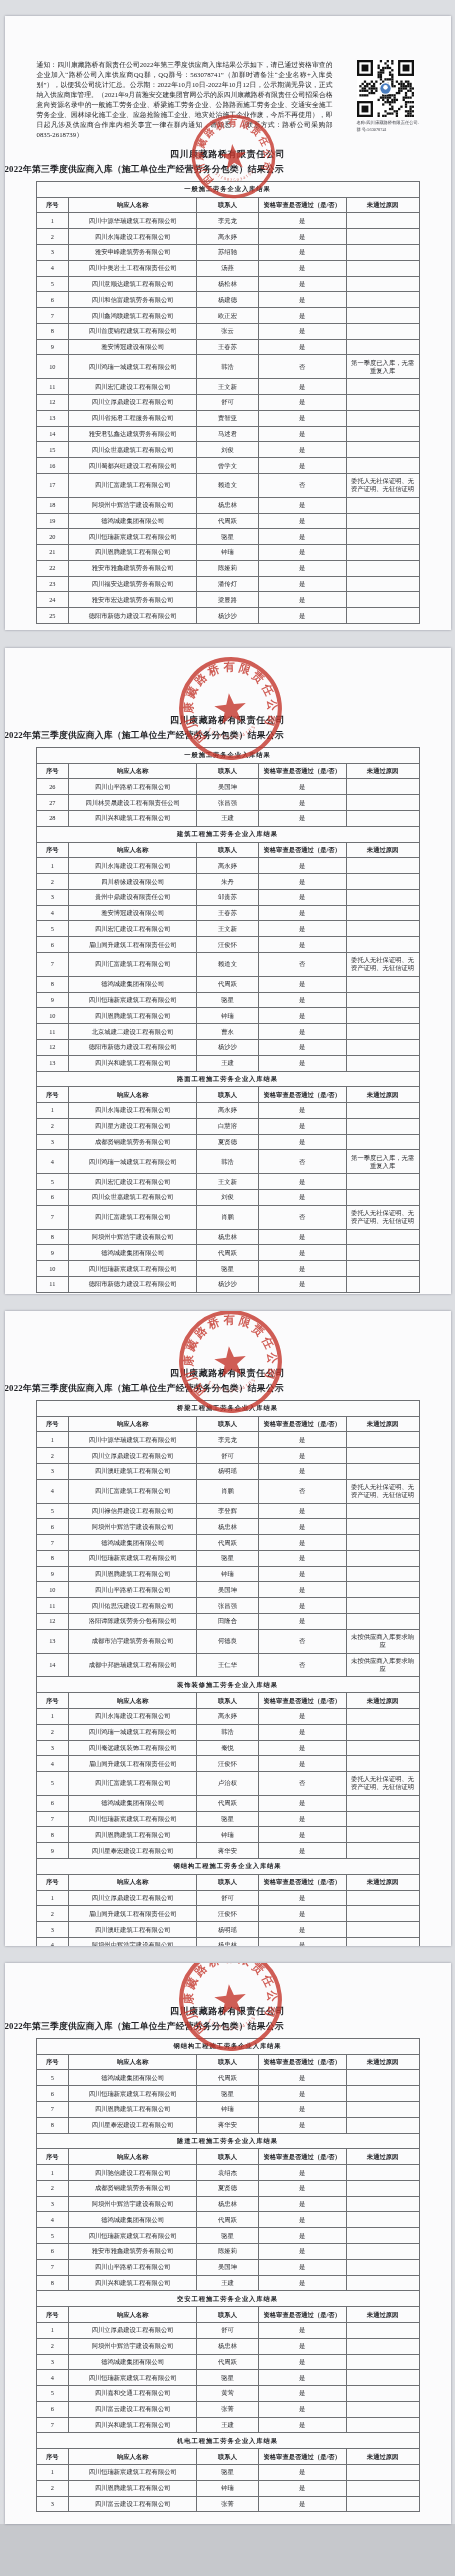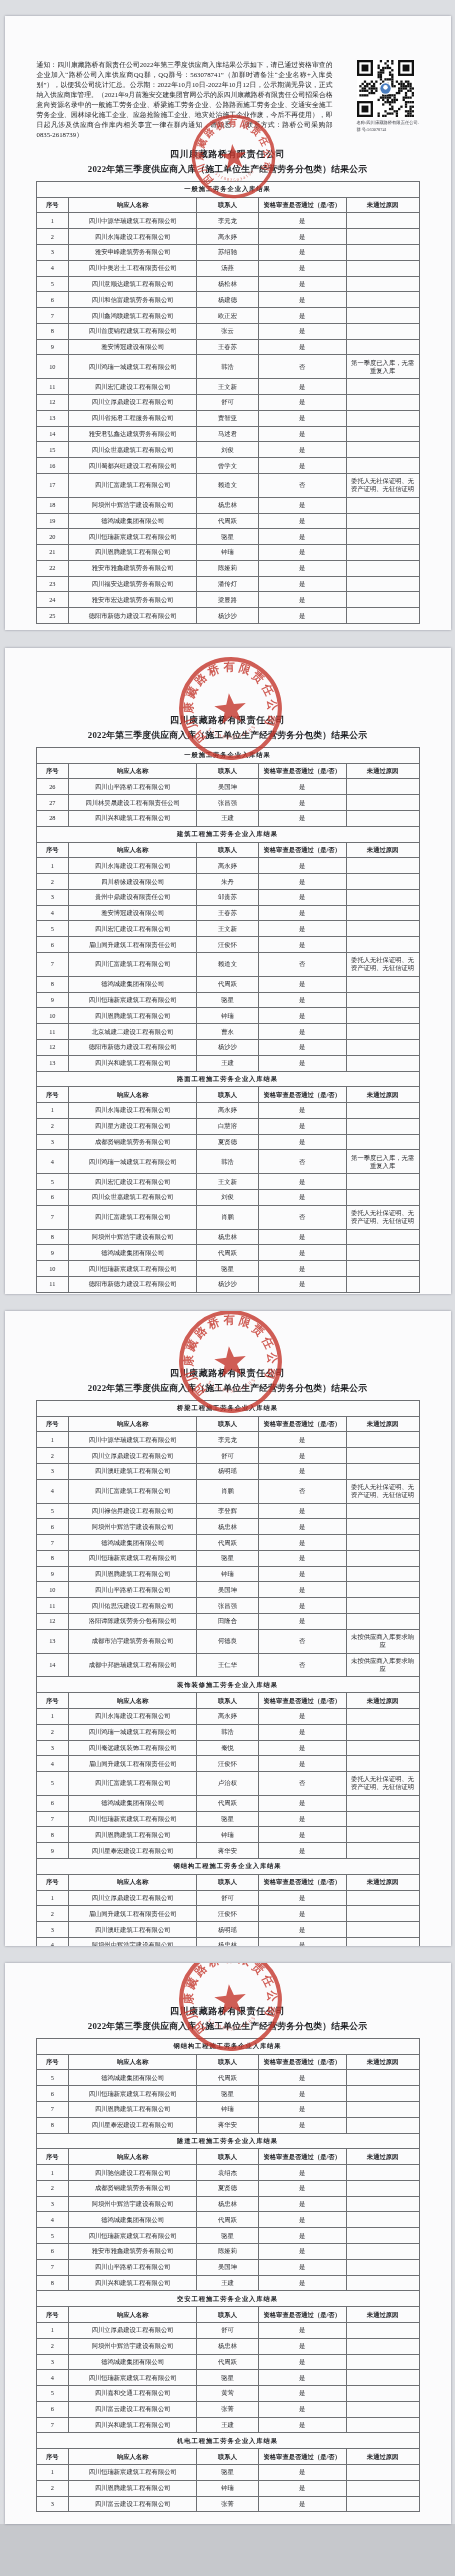--- a/index.html
+++ b/index.html
@@ -11,21 +11,21 @@
   
   .notice-row{display:flex;padding:0 30px 0 32px;}
   .notice{width:296px;margin:0;font-size:6.8px;line-height:10px;
     text-align:justify;color:#222326;}
   .qr-wrap{margin-left:auto;width:64px;text-align:left;}
   .qr-cap{font-size:4.3px;line-height:5.7px;color:#3a3c44;margin-top:1.1px;white-space:nowrap;}
   
   .title-block{position:relative;margin-top:8px;}
   .doc-company{text-align:center;font-size:9px;font-weight:bold;
     letter-spacing:0.6px;color:#1f2024;}
-  .doc-title{text-align:center;font-size:8.8px;font-weight:bold;
+  .doc-title{font-size:8.8px;font-weight:bold;
     margin-top:2.8px;letter-spacing:0.2px;color:#1f2024;}
   
   .stamp{position:absolute;left:50%;color:#c5362c;opacity:.8;
     pointer-events:none;z-index:6;transform:rotate(-6deg);}
   .s-p1{width:87px;height:87px;margin-left:-38px;top:-35px;}
   .s-lg{width:107px;height:107px;margin-left:-51px;top:-59px;}
   
   .tablezone{position:relative;z-index:1;margin-top:5.1px;}
   table.grid{width:384px;margin:0 auto;border-collapse:collapse;
     border:0.8px solid #55575b;background:transparent;}

